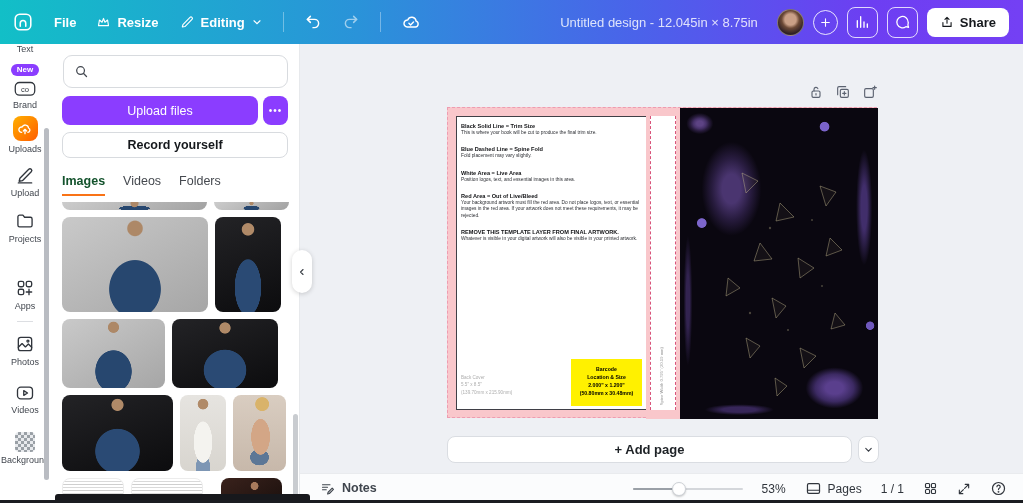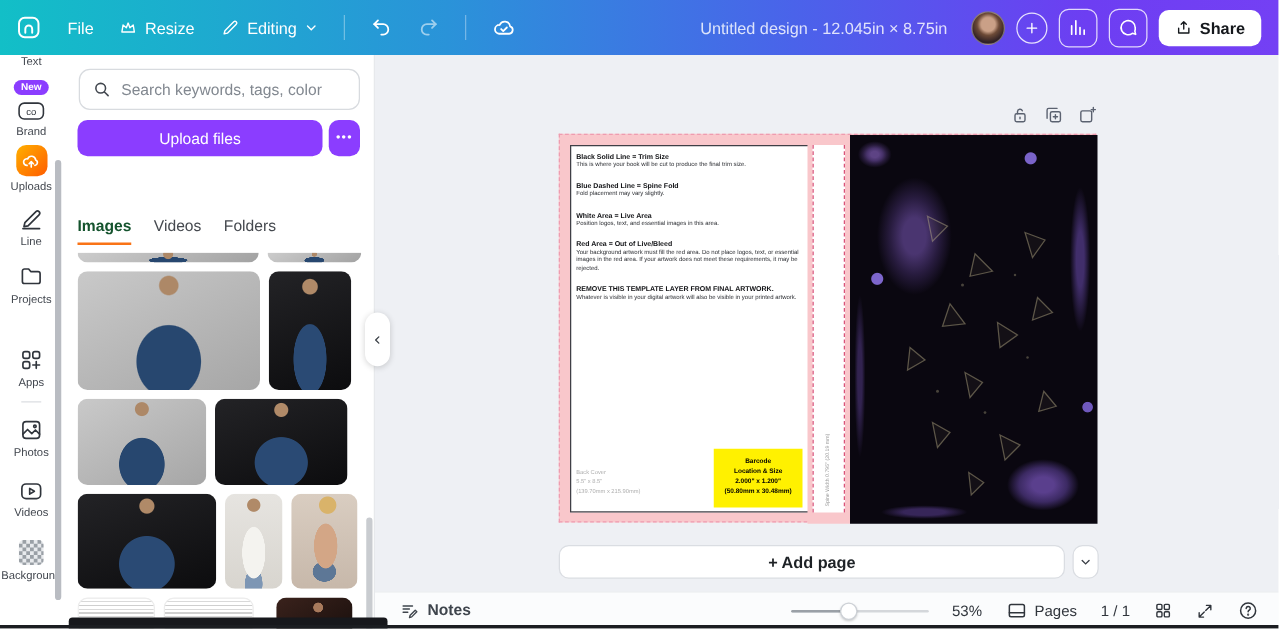--- a/index.html
+++ b/index.html
@@ -7,21 +7,21 @@
   body { font-family:"Liberation Sans", sans-serif; background:#fff; }
   .screen { position:relative; width:1023px; height:503px; overflow:hidden; background:#fff; }
   .abs { position:absolute; }
   svg { display:block; }
 
   
   .topbar { left:0; top:0; width:1023px; height:44px;
     background:linear-gradient(90deg,#12bfc7 0%, #2a93d9 35%, #4a63ea 62%, #6d3ef2 85%, #7440f4 100%);
     display:flex; align-items:center; color:#fff; }
   .tb-left { display:flex; align-items:center; gap:20px; padding-left:12px; }
-  .tb-btn { display:flex; align-items:center; gap:6px; color:#fff; font-size:13px; font-weight:400; cursor:pointer; background:none; border:none; font-family:inherit; }
+  .tb-btn { display:flex; align-items:center; gap:6px; color:#fff; font-size:13px; font-weight:700; cursor:pointer; background:none; border:none; font-family:inherit; }
   .tb-divider { width:1px; height:20px; background:rgba(255,255,255,.35); }
   .tb-right { margin-left:auto; display:flex; align-items:center; gap:9px; padding-right:14px; }
   .tb-title { font-size:13px; color:rgba(255,255,255,.82); margin-right:10px; }
   .avatar { width:27px; height:27px; border-radius:50%;
     background:radial-gradient(circle at 50% 38%, #caa087 0 28%, #6d4a37 44%, #2e2024 72%, #503a63 100%);
     border:1px solid rgba(255,255,255,.35); }
   .circle-btn { width:25px; height:25px; border-radius:50%; border:1.5px solid rgba(255,255,255,.85); background:transparent; color:#fff; display:flex; align-items:center; justify-content:center; font-size:15px; font-weight:400; }
   .sq-btn { width:31px; height:31px; border-radius:8px; border:1.5px solid rgba(255,255,255,.8); background:transparent; color:#fff; display:flex; align-items:center; justify-content:center; }
   .share-btn { height:29px; padding:0 13px; border-radius:8px; background:#fff; border:none; color:#15181c; font-size:13px; font-weight:700; display:flex; align-items:center; gap:6px; font-family:inherit; }
 
@@ -248,21 +248,21 @@
       </span>
       <span class="rail-label">Uploads</span>
     </div>
     <div class="rail-item" style="top:121px">
       <span>
         <svg width="20" height="20" viewBox="0 0 24 24" fill="none" stroke="#30353c" stroke-width="1.6" stroke-linecap="round" stroke-linejoin="round">
           <path d="M5 19.5l.9-3.7L16.5 5.2a2.1 2.1 0 0 1 3 3L8.9 18.8 5 19.5z"></path>
             <path d="M4 21.5h16"></path>
         </svg>
       </span>
-      <span class="rail-label">Line</span>
+      <span class="rail-label">Upload</span>
     </div>
     <div class="rail-item" style="top:167px">
       <span>
         <svg width="20" height="20" viewBox="0 0 24 24" fill="none" stroke="#30353c" stroke-width="1.6" stroke-linejoin="round">
           <path d="M3.5 7a2 2 0 0 1 2-2h4l2 2.5h7a2 2 0 0 1 2 2V17a2 2 0 0 1-2 2h-13a2 2 0 0 1-2-2V7z"></path>
         </svg>
       </span>
       <span class="rail-label">Projects</span>
     </div>
     <div class="rail-item" style="top:234px">
@@ -304,24 +304,24 @@
   </div>
 
   <div class="panel abs">
     <div class="search-box">
       <span>
         <svg width="15" height="15" viewBox="0 0 24 24" fill="none" stroke="#42474f" stroke-width="2" stroke-linecap="round">
           <circle cx="10.5" cy="10.5" r="6.2"></circle>
             <path d="M15.3 15.3 20 20"></path>
         </svg>
       </span>
-      <input type="text" placeholder="Search keywords, tags, color" style="">
     </div>
     <button class="btn-upload">Upload files</button>
     <button class="btn-more">•••</button>
+    <button class="btn-record">Record yourself</button>
     <div class="tabs">
       <span class="tab active">Images</span>
       <span class="tab">Videos</span>
       <span class="tab">Folders</span>
     </div>
     <div class="grid">
       <div class="row">
         <div class="ph cut-top grey-wide" style="width:145px;height:8px"></div>
         <div class="ph cut-top grey-wide" style="width:75px;height:8px"></div>
       </div>

